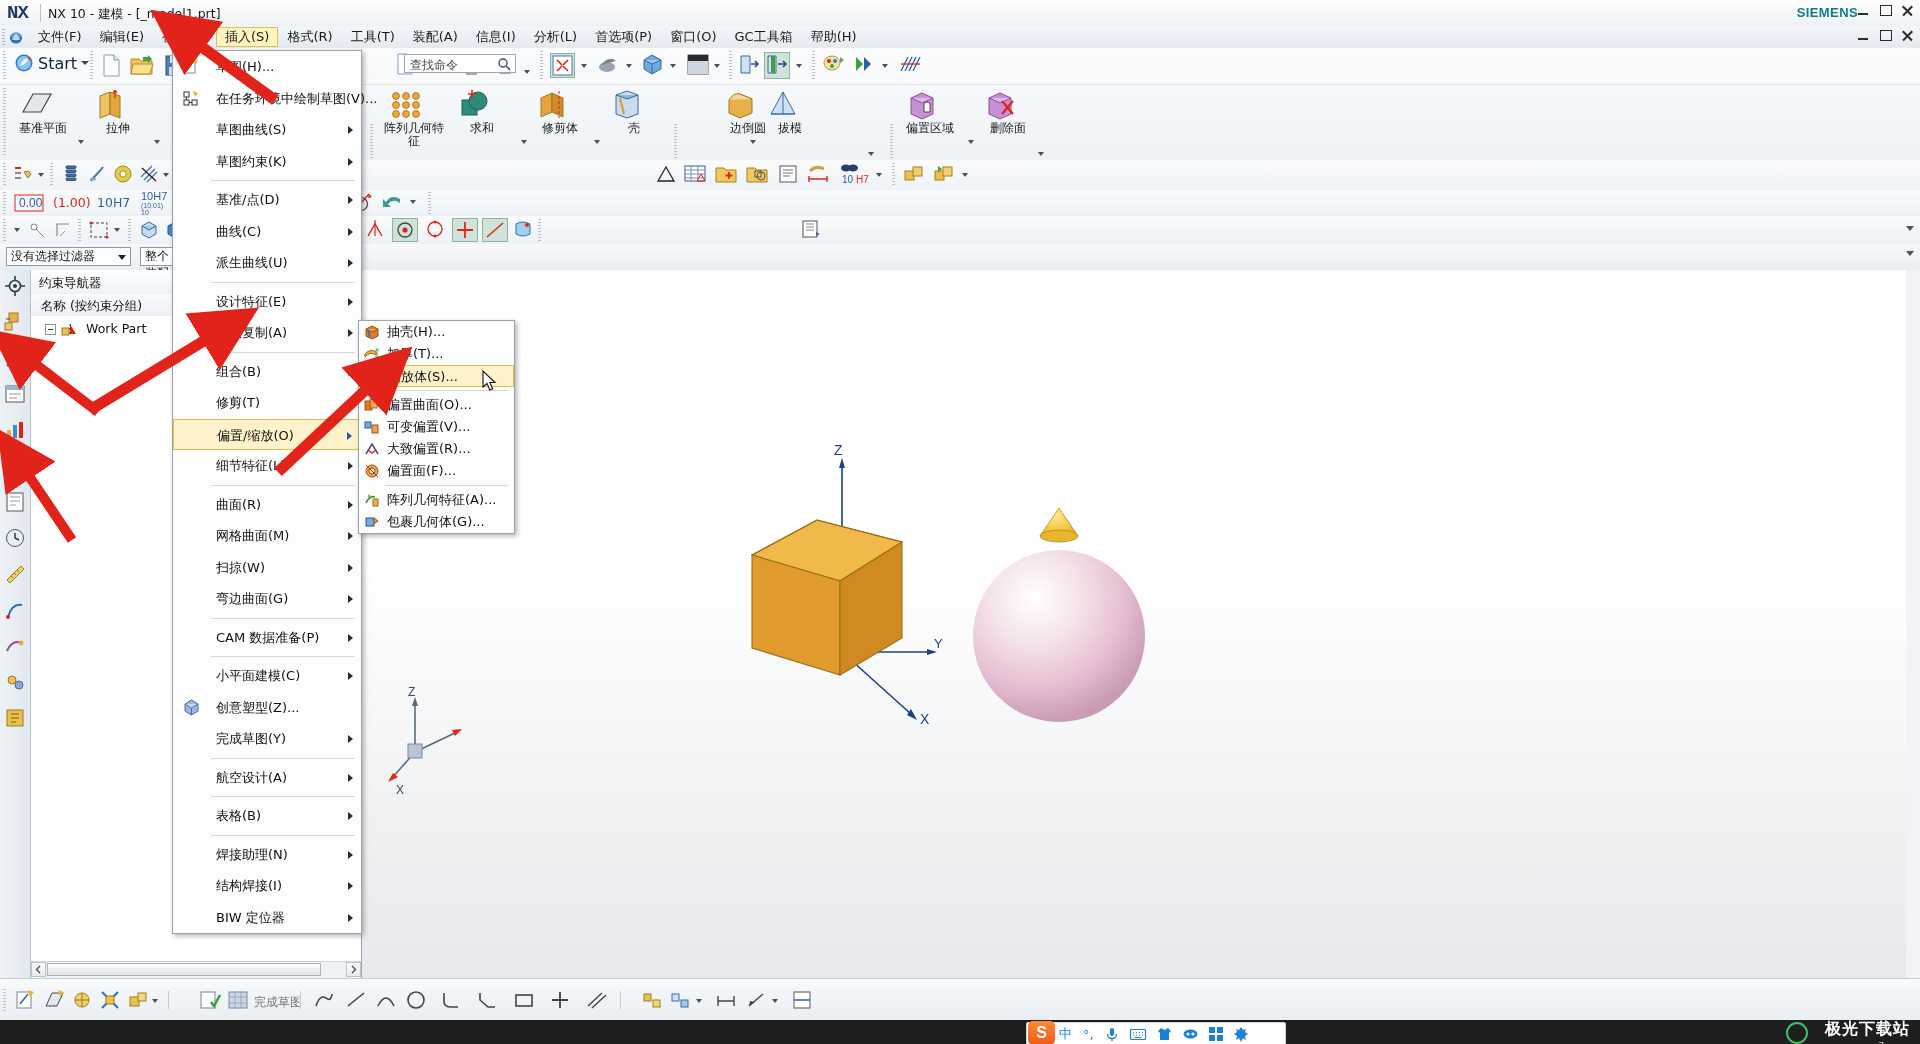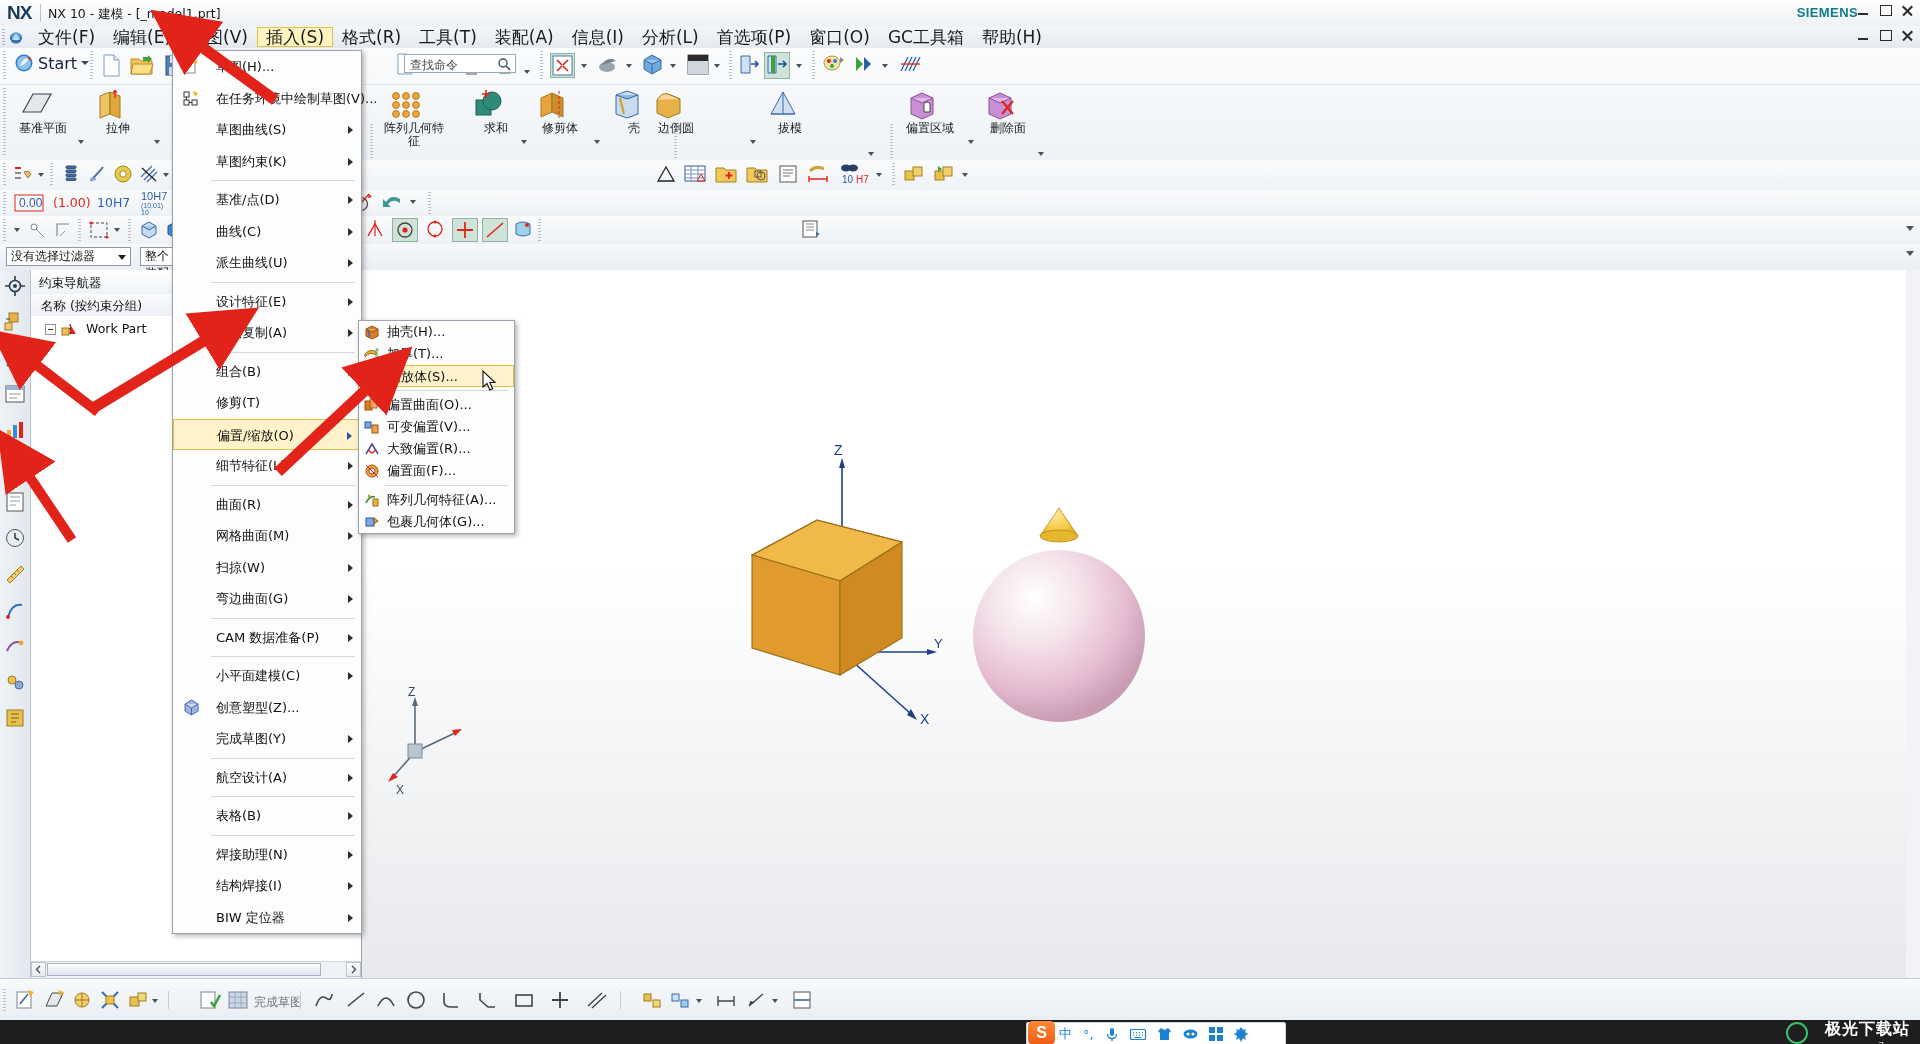--- a/index.html
+++ b/index.html
@@ -8,41 +8,41 @@
     font-family:"DejaVu Sans","Liberation Sans",sans-serif;
     font-size:12px;color:#000;background:#fff;
     -webkit-font-smoothing:antialiased;
   }
   .app{position:relative;width:1920px;height:1044px;}
 
   
   .titlebar{position:absolute;left:0;top:0;width:1920px;height:26px;
     background:linear-gradient(#ffffff,#eef1f5);border-bottom:1px solid #cfd6de;}
   .nx-logo{position:absolute;left:7px;top:2px;font-size:19px;font-weight:bold;
-    letter-spacing:-1px;color:#1b3b5c;font-family:Liberation Sans, sans-serif;}
+    letter-spacing:-1px;color:#1b3b5c;font-family:Liberation Mono, monospace;}
   .title-sep{position:absolute;left:40px;top:4px;width:1px;height:18px;background:#b9c2cc;}
   .title-text{position:absolute;left:48px;top:6px;font-size:12.5px;color:#1a1a1a;white-space:nowrap;}
   .siemens{position:absolute;right:62px;top:5px;font-size:13px;font-weight:bold;
     color:#0f7a8a;letter-spacing:.4px;font-family:"Liberation Sans",sans-serif;}
   .wbtns{position:absolute;right:6px;top:4px;display:flex;gap:9px;align-items:center;}
   .wbtn{width:13px;height:13px;position:relative;cursor:pointer;}
   .wbtn i{position:absolute;background:#2b2b2b;}
   .wb-min i{left:1px;top:9px;width:10px;height:1.5px;}
   .wb-max i{left:1px;top:1px;width:10px;height:9px;background:none;border:1.5px solid #2b2b2b;}
   .wb-cls::before,.wb-cls::after{content:"";position:absolute;left:0px;top:6px;width:13px;height:1.5px;background:#2b2b2b;}
   .wb-cls::before{transform:rotate(45deg);} .wb-cls::after{transform:rotate(-45deg);}
 
   
   .menubar{position:absolute;left:0;top:26px;width:1920px;height:22px;
     background:linear-gradient(#f3f6f9,#e4eaf0);border-bottom:1px solid #c9d2dc;}
   .menu-grip{position:absolute;left:2px;top:3px;width:3px;height:16px;
     background:repeating-linear-gradient(180deg,#aab4c0 0 1px,transparent 1px 3px);}
   .menu-app-icon{position:absolute;left:8px;top:3px;width:16px;height:16px;}
   .menu-items{position:absolute;left:29px;top:0;height:22px;display:flex;align-items:center;}
-  .mi{padding:2px 9px;font-size:17px;line-height:16px;color:#1a1a1a;white-space:nowrap;cursor:default;}
+  .mi{padding:2px 9px;font-size:13px;line-height:16px;color:#1a1a1a;white-space:nowrap;cursor:default;}
   .mi.active{background:#fdf4bf;border:1px solid #e0c14a;padding:1px 8px;}
   .menu-wbtns{position:absolute;right:6px;top:3px;display:flex;gap:9px;align-items:center;}
 
   
   .ribbon{position:absolute;left:0;top:48px;width:1920px;height:112px;
     background:linear-gradient(#fbfcfd,#eef2f6);border-bottom:1px solid #c6cfd9;}
   .rib-row1{position:absolute;left:0;top:0;width:1920px;height:36px;border-bottom:1px solid #dfe5eb;}
   .rib-row2{position:absolute;left:0;top:36px;width:1724px;height:76px;}
   .grp-sep{position:absolute;top:3px;width:3px;height:30px;
     background:repeating-linear-gradient(180deg,#b6bfca 0 1px,transparent 1px 3px);}
@@ -409,21 +409,21 @@
                 <circle cx="24" cy="17" r="3.4"></circle>
                 <circle cx="34" cy="17" r="3.4"></circle>
             <circle cx="14" cy="26" r="3.4"></circle>
                 <circle cx="24" cy="26" r="3.4"></circle>
                 <circle cx="34" cy="26" r="3.4"></circle>
             </g>
           </svg>
         </span>
         <span class="lbl">阵列几何特征</span>
       </div>
-      <div class="bigbtn" style="left:468px;top:4px;">
+      <div class="bigbtn" style="left:454px;top:4px;">
         <span class="glyph">
           <svg width="42" height="32" viewBox="0 0 42 32">
               <rect x="8" y="12" width="15" height="15" fill="#2e8b7a" stroke="#1e5f53"></rect>
               <circle cx="24" cy="13" r="9" fill="#2e8b7a" stroke="#1e5f53"></circle>
               <path d="M18 2 v8 M14 6 h8" stroke="#e2231a" stroke-width="1.6"></path>
             </svg>
         </span>
         <span class="lbl">求和</span>
       </div>
       <div class="dd-arrow" style="left:521px;top:56px;"></div>
@@ -442,21 +442,21 @@
         <span class="glyph">
           <svg width="42" height="32" viewBox="0 0 42 32">
               <path d="M10 7 L21 3 L32 7 L32 26 L21 30 L10 26Z" fill="#c9dcee" stroke="#3a6aa8"></path>
               <path d="M10 7 L21 11 L32 7" fill="#8fb8e0" stroke="#3a6aa8"></path>
               <path d="M14 10 L18 26" stroke="#d0a020" stroke-width="2"></path>
             </svg>
         </span>
         <span class="lbl">壳</span>
       </div>
       <div class="grp-sep2" style="left:674px;top:40px;height:68px;"></div>
-      <div class="bigbtn" style="left:648px;top:4px;">
+      <div class="bigbtn" style="left:720px;top:4px;">
         <span class="glyph">
           <svg width="42" height="32" viewBox="0 0 42 32">
               <path d="M9 12 L20 6 L32 11 L32 25 L20 30 L9 25Z" fill="#e8b049" stroke="#9d7a1f"></path>
               <path d="M9 12 q5 -8 11 -6 l12 5" fill="#f5d690" stroke="#9d7a1f"></path>
             </svg>
         </span>
         <span class="lbl">边倒圆</span>
       </div>
       <div class="dd-arrow" style="left:750px;top:56px;"></div>
       <div class="bigbtn" style="left:762px;top:4px;">

